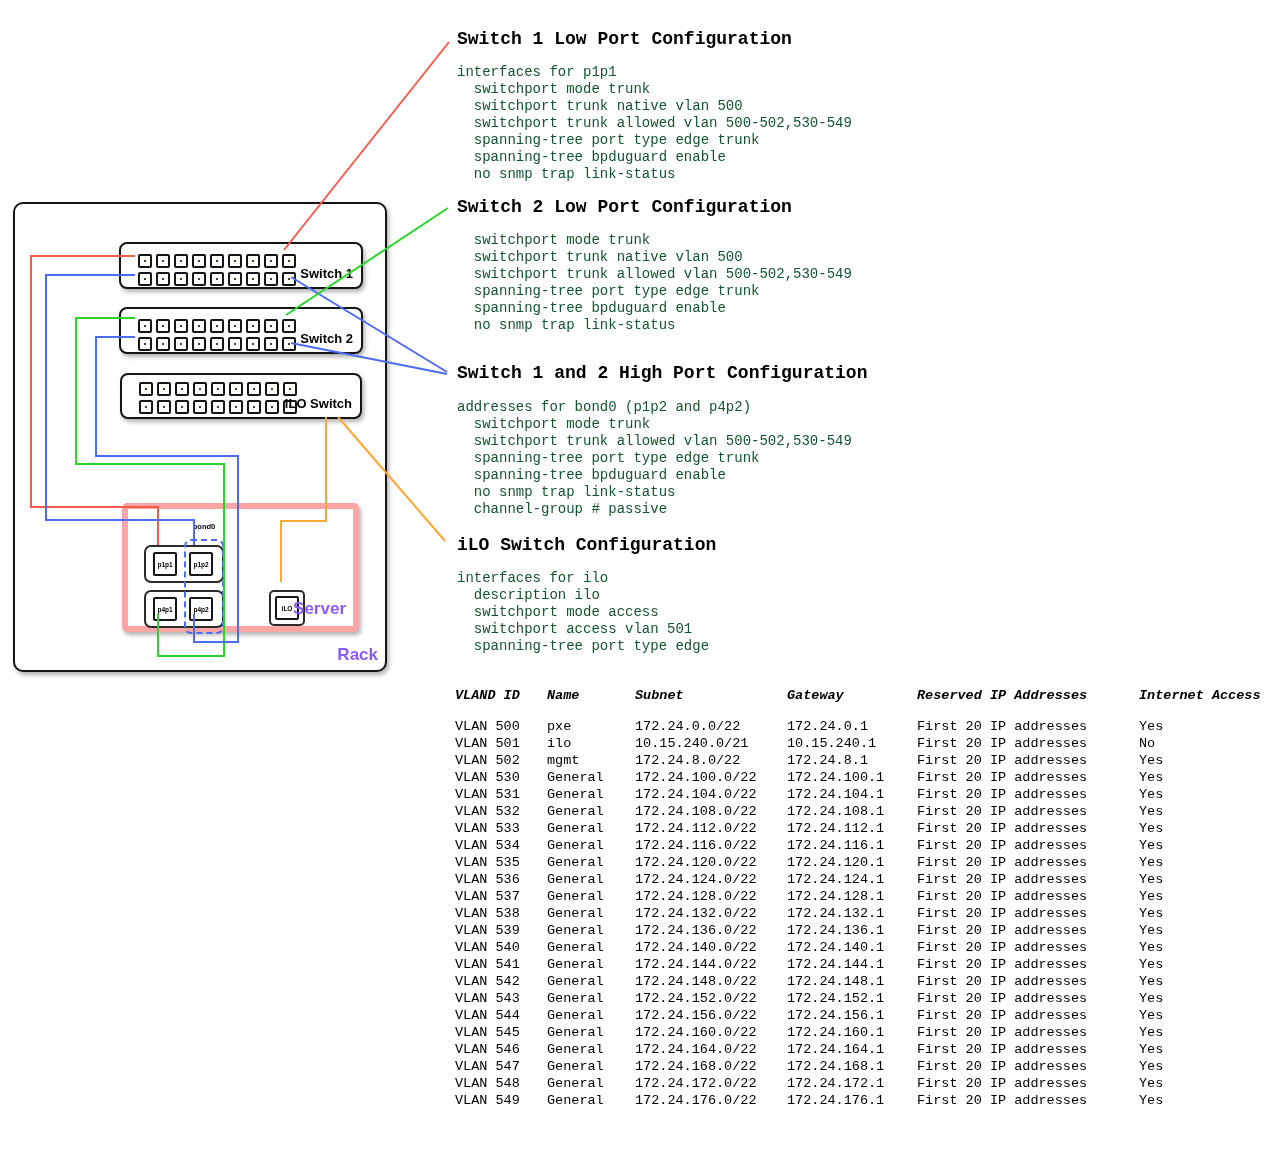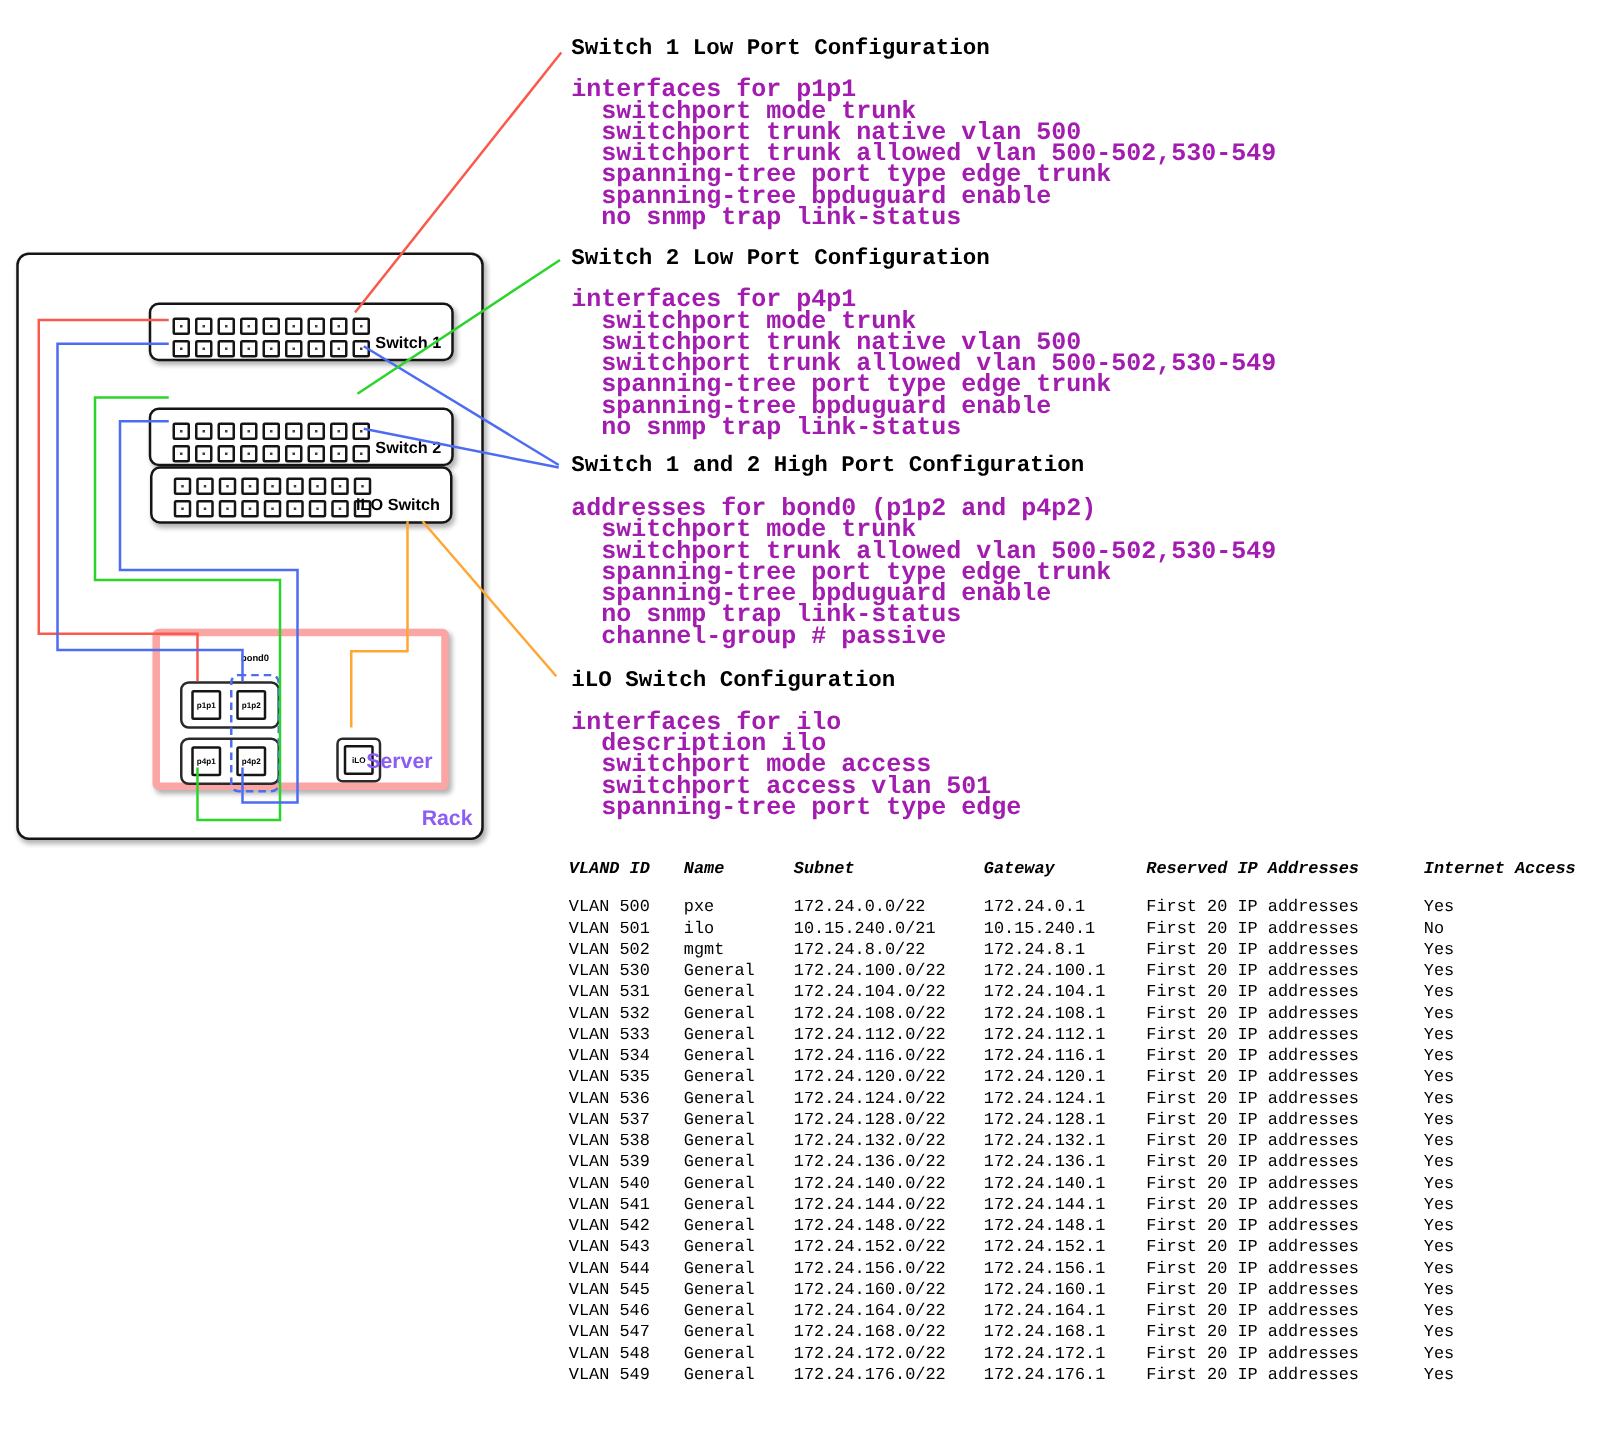--- a/index.html
+++ b/index.html
@@ -57,21 +57,21 @@
   }
   .big-label{
     position:absolute;font-family:"Liberation Sans","DejaVu Sans",sans-serif;
     font-weight:bold;font-size:17px;color:#8b5cf6;white-space:nowrap;
   }
   #wires{position:absolute;left:0;top:0;width:1287px;height:1154px;pointer-events:none;z-index:6;}
   
   .cfg-title{
     position:absolute;left:457px;font-weight:bold;font-size:18px;line-height:17px;color:#000;white-space:pre;
   }
-  .cfg-body{position:absolute;left:457px;font-size:20px;line-height:17px;color:#a21caf;font-weight:bold;}
+  .cfg-body{position:absolute;left:457px;font-size:14px;line-height:17px;color:#14532d;}
   .cfg-line{white-space:pre;height:17px;}
   
   .vtable{left:455px;top:687px;width:810px;}
   .thead{position:relative;height:17px;font-weight:bold;font-style:italic;}
   .tbody{position:relative;margin-top:14px;}
   .trow{position:relative;height:17px;}
   .cell{position:absolute;top:0;font-size:13.5px;line-height:17px;white-space:pre;color:#000;}
   .c0{left:0;} .c1{left:92px;} .c2{left:180px;} .c3{left:332px;} .c4{left:462px;} .c5{left:684px;}
   .thead .cell{font-weight:bold;}
 </style>
@@ -99,21 +99,21 @@
         <span class="port"></span>
         <span class="port"></span>
         <span class="port"></span>
         <span class="port"></span>
         <span class="port"></span>
         <span class="port"></span>
       </div>
     <div class="switch-label">Switch 1</div>
   </div>
 
-  <div class="abs switchbox" style="left:104px;top:103px;width:244px;height:47px;margin-top:19px;">
+  <div class="abs switchbox" style="left:104px;top:103px;width:244px;height:47px;">
     <div class="port-row" style="top:10px;">
         <span class="port"></span>
         <span class="port"></span>
         <span class="port"></span>
         <span class="port"></span>
         <span class="port"></span>
         <span class="port"></span>
         <span class="port"></span>
         <span class="port"></span>
         <span class="port"></span>
@@ -195,21 +195,20 @@
     <div class="cfg-line">  switchport mode trunk</div>
     <div class="cfg-line">  switchport trunk native vlan 500</div>
     <div class="cfg-line">  switchport trunk allowed vlan 500-502,530-549</div>
     <div class="cfg-line">  spanning-tree port type edge trunk</div>
     <div class="cfg-line">  spanning-tree bpduguard enable</div>
     <div class="cfg-line">  no snmp trap link-status</div>
   </div>
 
 <div class="cfg-title" style="top:199px;">Switch 2 Low Port Configuration</div>
 <div class="cfg-body" style="top:232px;">
-    <div class="cfg-line">interfaces for p4p1</div>
     <div class="cfg-line">  switchport mode trunk</div>
     <div class="cfg-line">  switchport trunk native vlan 500</div>
     <div class="cfg-line">  switchport trunk allowed vlan 500-502,530-549</div>
     <div class="cfg-line">  spanning-tree port type edge trunk</div>
     <div class="cfg-line">  spanning-tree bpduguard enable</div>
     <div class="cfg-line">  no snmp trap link-status</div>
   </div>
 
 <div class="cfg-title" style="top:365px;">Switch 1 and 2 High Port Configuration</div>
 <div class="cfg-body" style="top:399px;">

